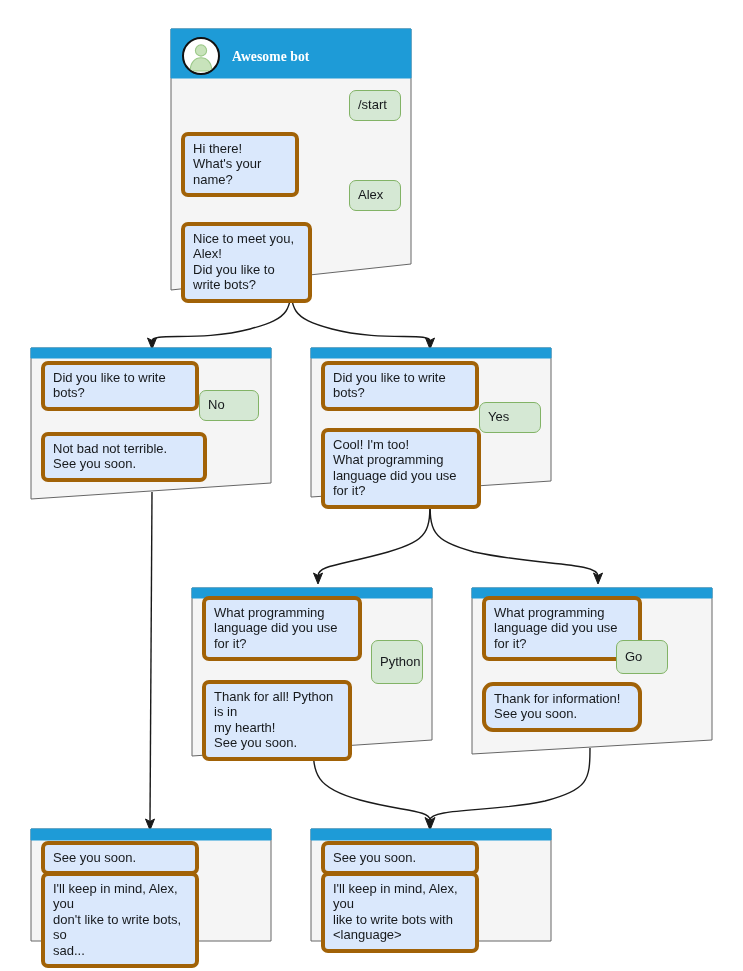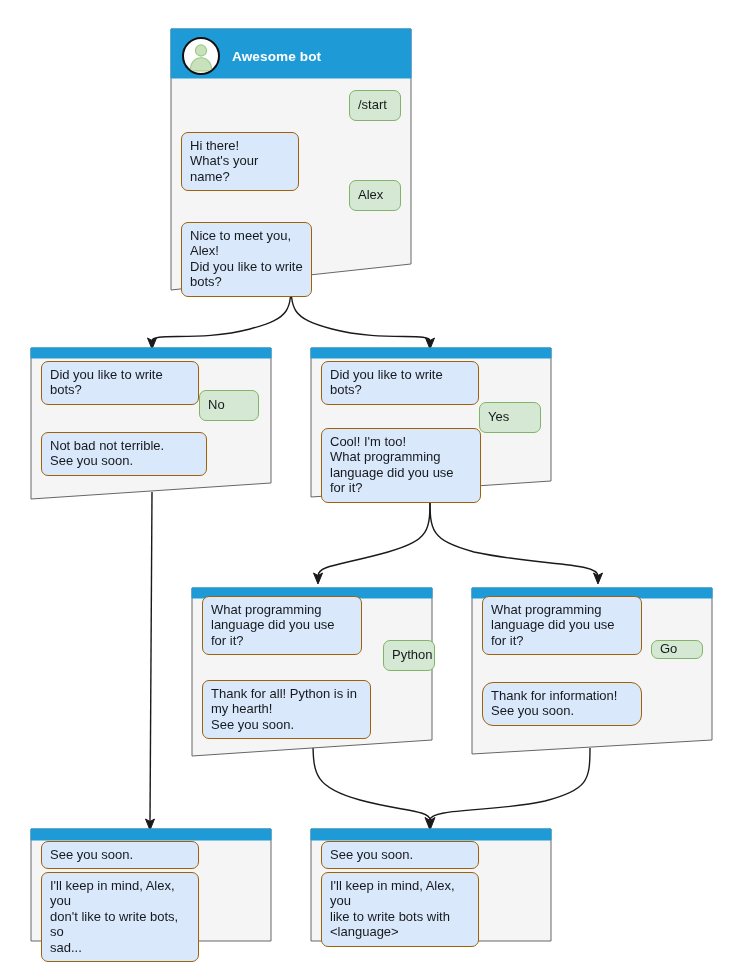--- a/index.html
+++ b/index.html
@@ -32,21 +32,21 @@
   .bubble {
     position: absolute;
     box-sizing: border-box;
     border-radius: 7px;
     font-size: 13px;
     line-height: 15.4px;
     color: #16191c;
     padding: 5px 8px 6px 8px;
     white-space: pre-line;
   }
-  .bubble.bot  { background: #dae8fc; border: 1px solid #a16207; }
+  .bubble.bot  { background: #dae8fc; border: 4px solid #a16207; }
   .bubble.user { background: #d5e8d4; border: 1px solid #82b366; display: flex; align-items: center; }
 
   .title-text {
     position: absolute;
     color: #ffffff;
     font-size: 13.6px;
     font-weight: bold;
     letter-spacing: 0.1px;
   }
   .avatar {
@@ -125,21 +125,21 @@
 </svg>
 
 <div class="overlay">
 
   <div class="ov-item avatar" style="left:182px; top:37px;">
     <svg width="34" height="34" viewBox="0 0 34 34">
       <circle cx="17" cy="11.5" r="5.6" fill="#c8e3bb" stroke="#9cc98a" stroke-width="1.1"></circle>
       <path d="M6.2 32 C6.2 23.2 11.2 18.8 17 18.8 C22.8 18.8 27.8 23.2 27.8 32 Z" fill="#c8e3bb" stroke="#9cc98a" stroke-width="1.1"></path>
     </svg>
   </div>
-  <div class="ov-item title-text" style="left:232px; top:49px;">Awesome bot</div>
+  <div class="ov-item title-text" style="left:232px; top:49px;font-family:Liberation Serif, serif;">Awesome bot</div>
 
   <div class="ov-item bubble user" style="left:349px; top:90px; width:52px; height:31px;">/start</div>
 
   <div class="ov-item bubble bot" style="left:181px; top:132px; width:118px;">Hi there!
 What's your name?</div>
 
   <div class="ov-item bubble user" style="left:349px; top:180px; width:52px; height:31px;">Alex</div>
 
   <div class="ov-item bubble bot" style="left:181px; top:222px; width:131px;">Nice to meet you, Alex!
 Did you like to write bots?</div>
@@ -150,28 +150,28 @@
 See you soon.</div>
 
   <div class="ov-item bubble bot" style="left:321px; top:361px; width:158px;">Did you like to write bots?</div>
   <div class="ov-item bubble user" style="left:479px; top:390px; width:62px; height:31px;margin-top:12px;">Yes</div>
   <div class="ov-item bubble bot" style="left:321px; top:428px; width:160px;">Cool! I'm too!
 What programming
 language did you use for it?</div>
 
   <div class="ov-item bubble bot" style="left:202px; top:596px; width:160px;">What programming
 language did you use for it?</div>
-  <div class="ov-item bubble user" style="left:371px; top:640px; width:52px; height:31px;margin-left:12px;">Python</div>
-  <div class="ov-item bubble bot" style="left:202px; top:680px; width:169px;">Thank for all! Python is in
+  <div class="ov-item bubble user" style="left:371px; top:640px; width:52px; height:44px;">Python</div>
+  <div class="ov-item bubble bot" style="left:202px; top:680px; width:150px;">Thank for all! Python is in
 my hearth!
 See you soon.</div>
 
   <div class="ov-item bubble bot" style="left:482px; top:596px; width:160px;">What programming
 language did you use for it?</div>
-  <div class="ov-item bubble user" style="left:651px; top:640px; width:52px; height:19px;">Go</div>
+  <div class="ov-item bubble user" style="left:616px; top:640px; width:52px; height:34px;">Go</div>
   <div class="ov-item bubble bot" style="left:482px; top:682px; width:160px;border-radius:11px;">Thank for information!
 See you soon.</div>
 
   <div class="ov-item bubble bot" style="left:41px; top:841px; width:158px;">See you soon.</div>
   <div class="ov-item bubble bot" style="left:41px; top:872px; width:158px;">I'll keep in mind, Alex, you
 don't like to write bots, so
 sad...</div>
 
   <div class="ov-item bubble bot" style="left:321px; top:841px; width:158px;">See you soon.</div>
   <div class="ov-item bubble bot" style="left:321px; top:872px; width:158px;">I'll keep in mind, Alex, you

